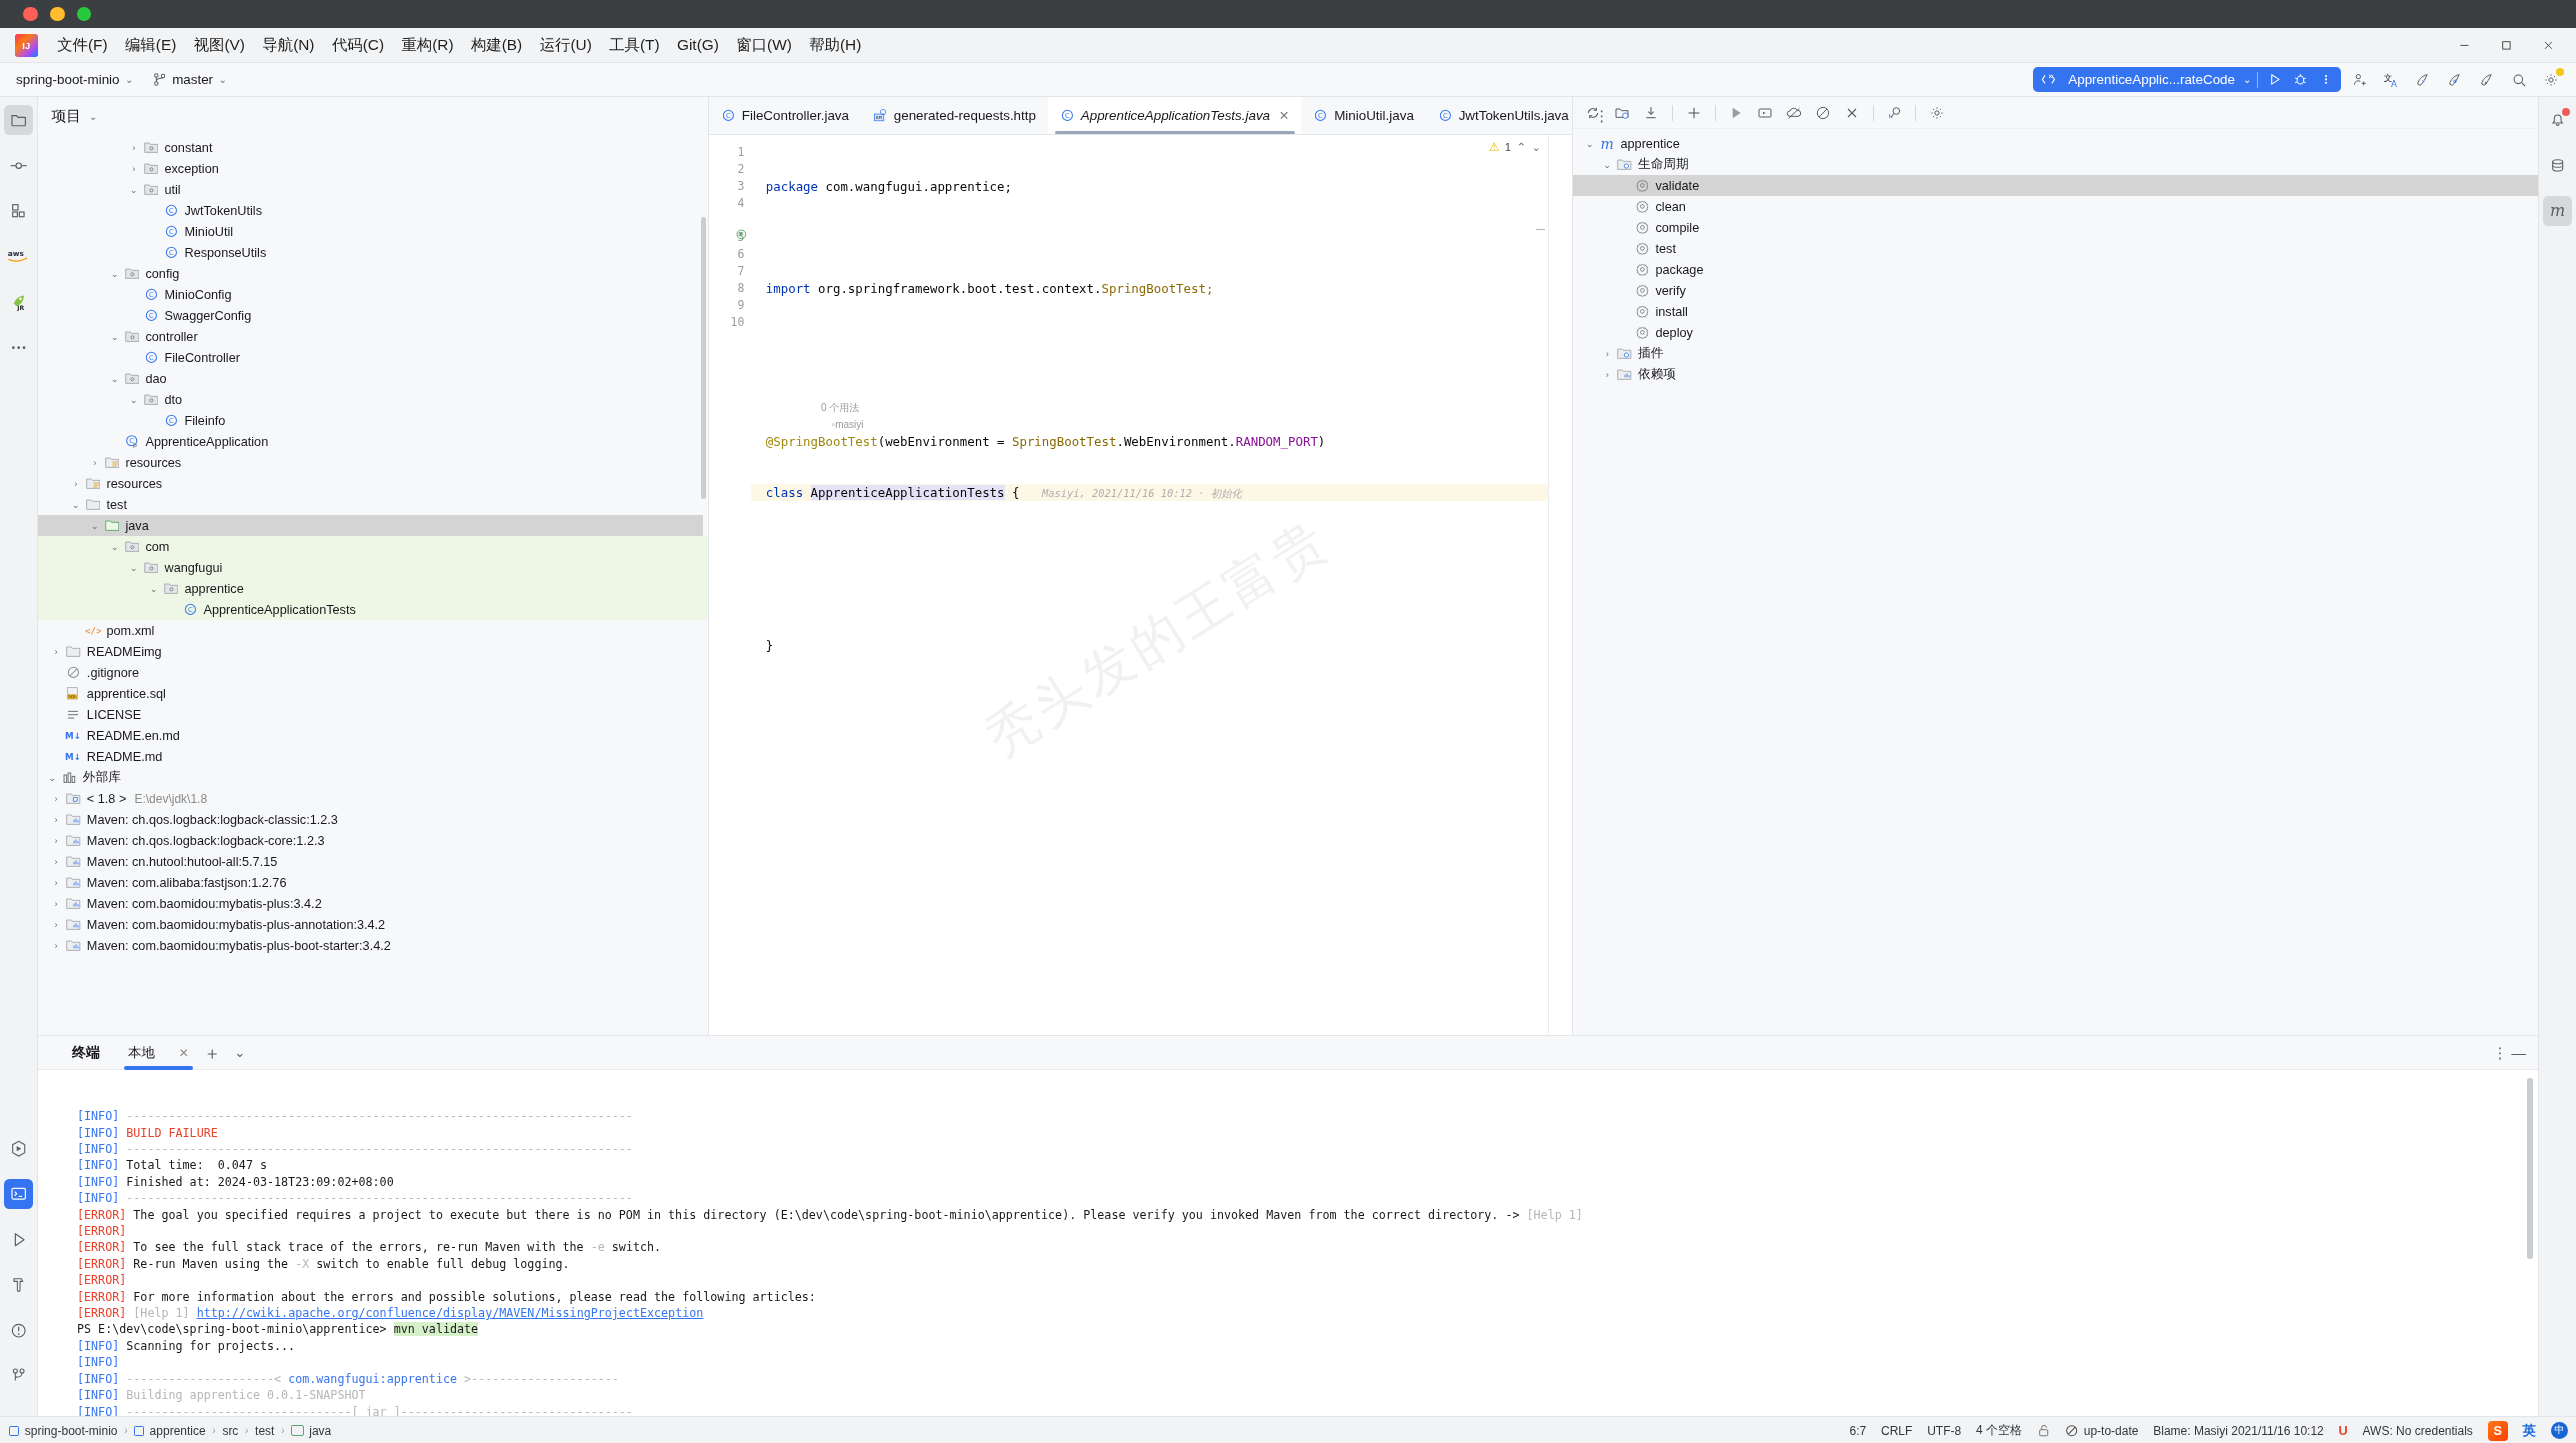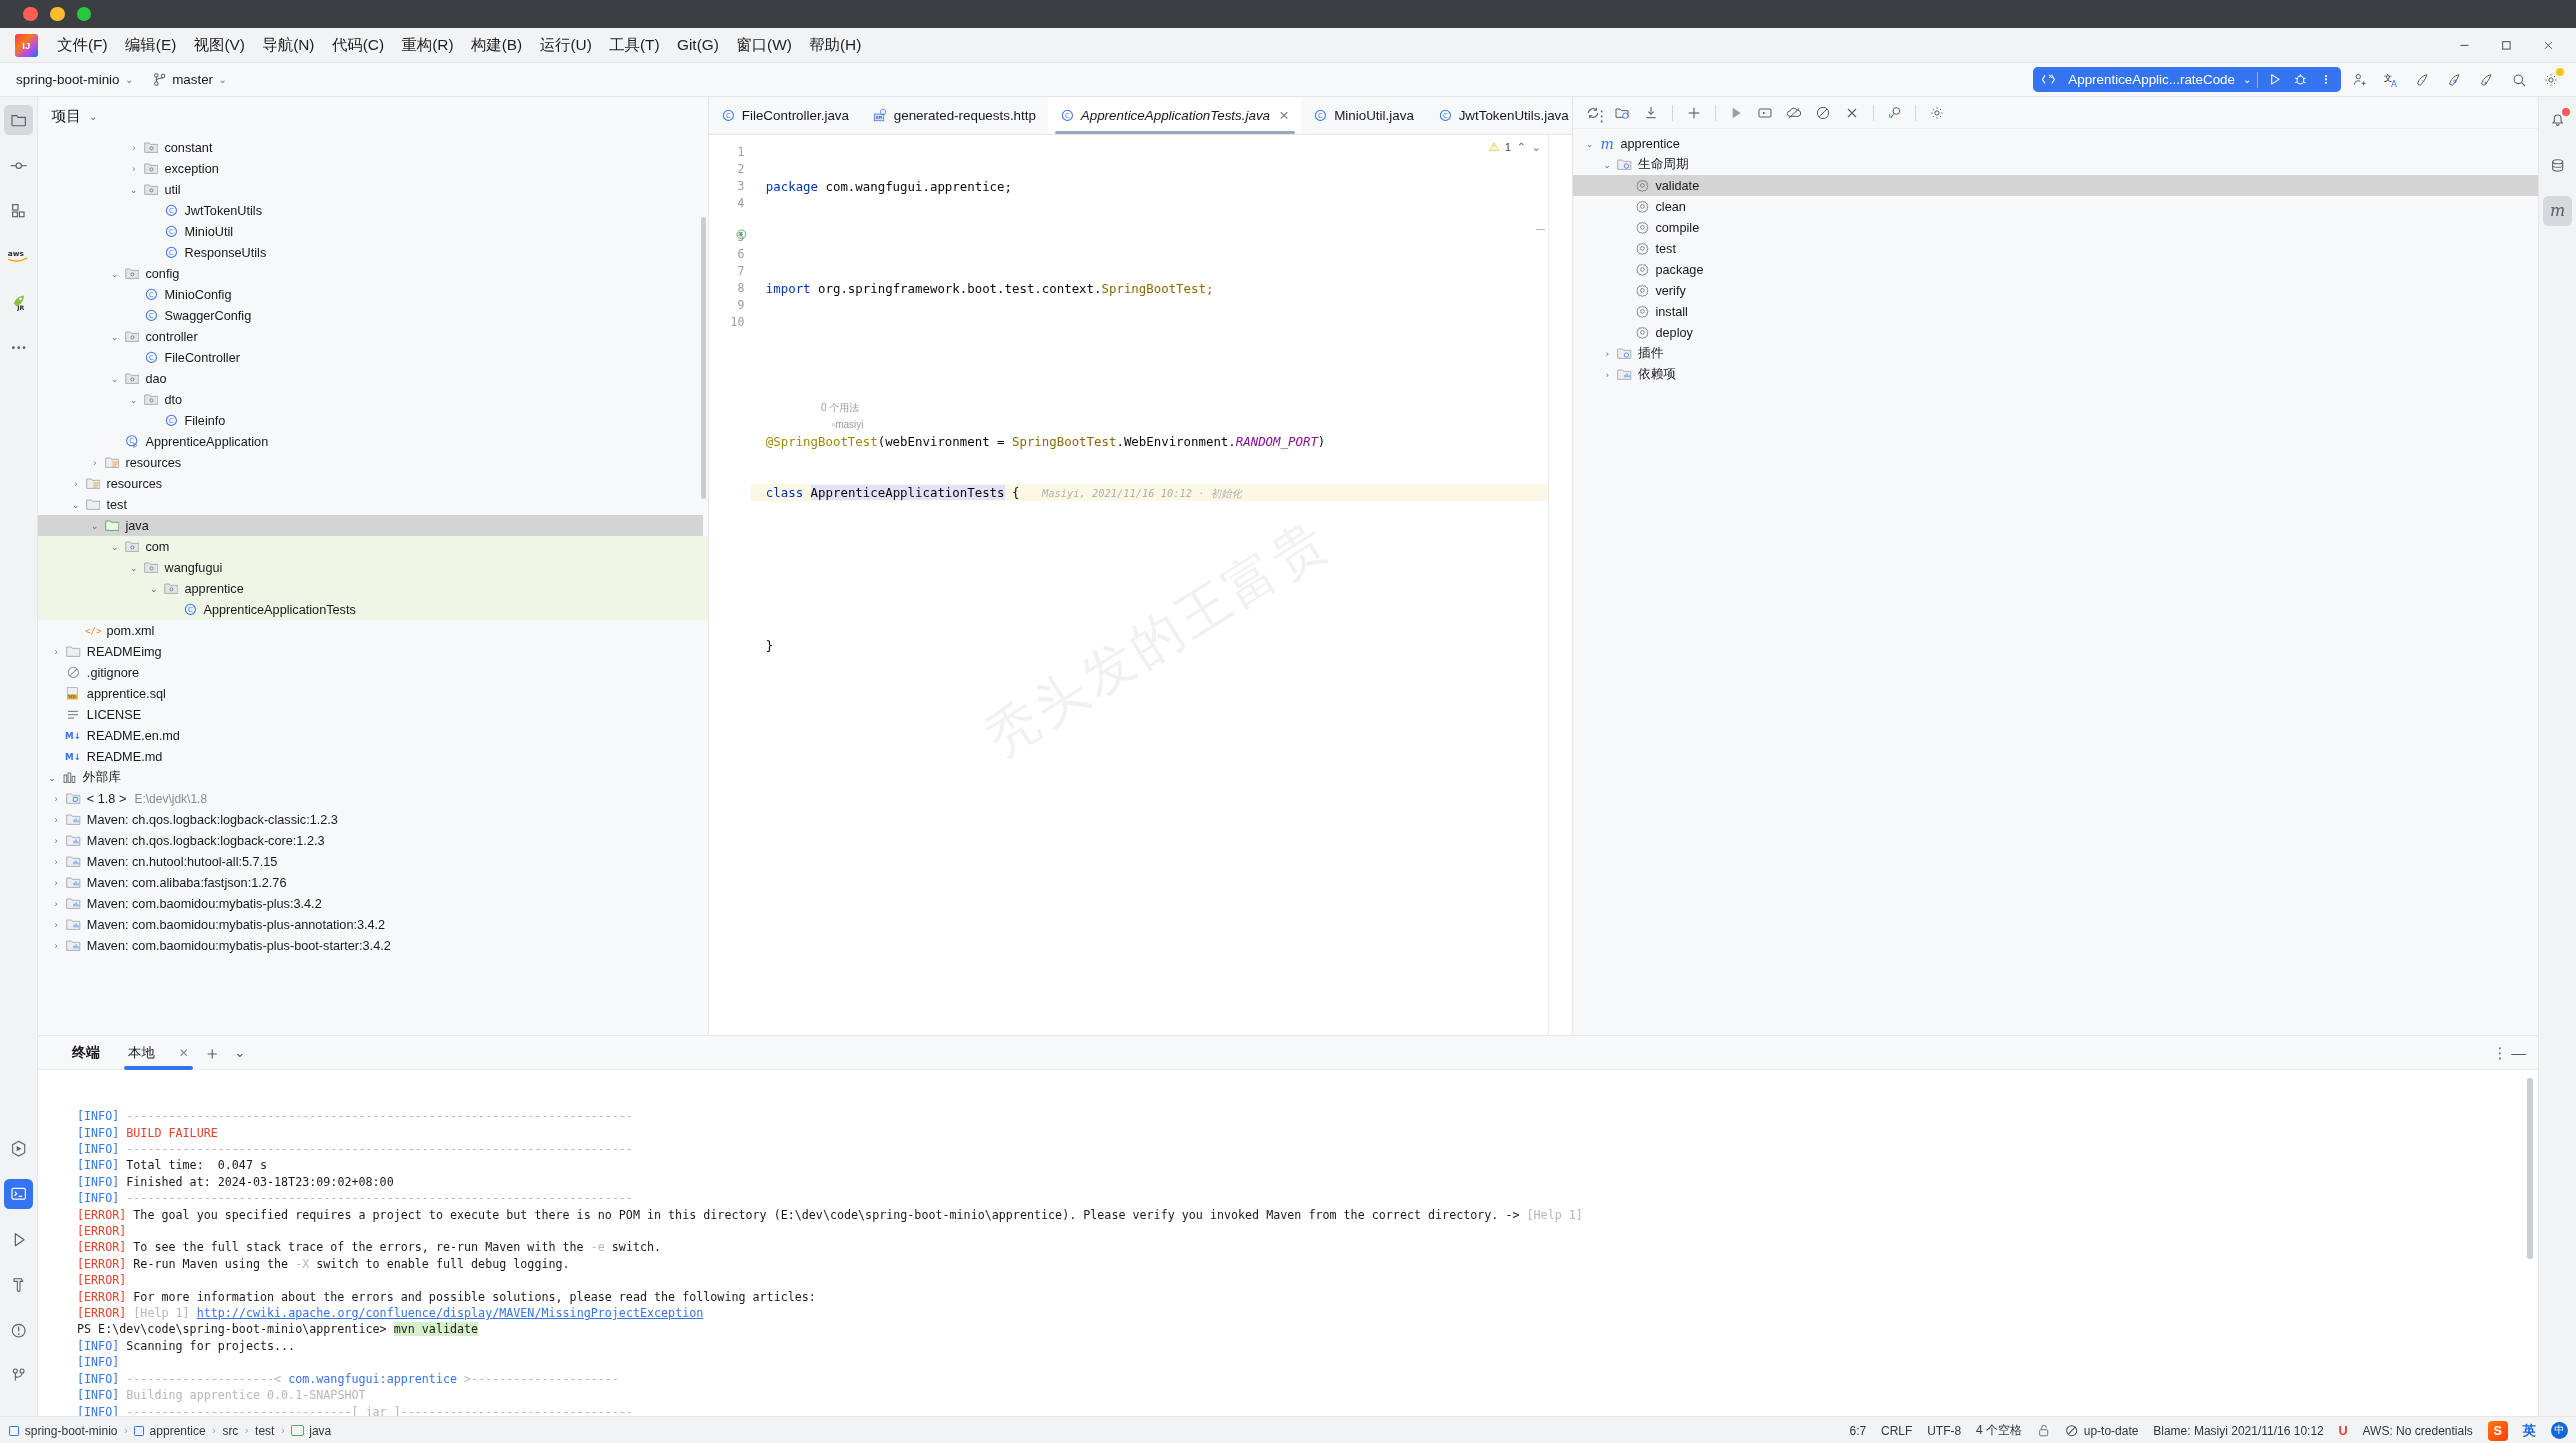--- a/index.html
+++ b/index.html
@@ -146,21 +146,21 @@
   .code {
     flex: 1 1 auto; padding-top: 9.4px; padding-left: 14.8px;
     font-family: "DejaVu Sans Mono", monospace; font-size: 12.4px; line-height: 17px;
     color: #080808; position: relative; white-space: pre;
   }
   .code .ln { height: 17px; }
   .code .hl-line { background: #fdf7e6; margin-left: -14.8px; padding-left: 14.8px; }
   .kw { color: #0033b3; }
   .ann { color: #9e880d; }
   .cls { color: #8a6a00; }
-  .const { color: #871094; font-style: italic; }
+  .const { color: #871094; }
   .hint { color: #9a9a9a; font-size: 10px; font-family: "Liberation Sans", sans-serif; }
   .inlay { color: #b0b0b0; font-style: italic; font-size: 10.4px; }
   .sel-ident { background: #e4e2f7; }
   .code-right-gutter {
     position: absolute; right: 0; top: 0; bottom: 0; width: 24px;
     border-left: 0.7px solid #ebecee; background: #fff;
   }
   .insp-badge {
     position: absolute; right: 31px; top: 5.4px; display: flex; align-items: center;
     gap: 5.4px; font-size: 11.4px; color: #4a4a4a;

